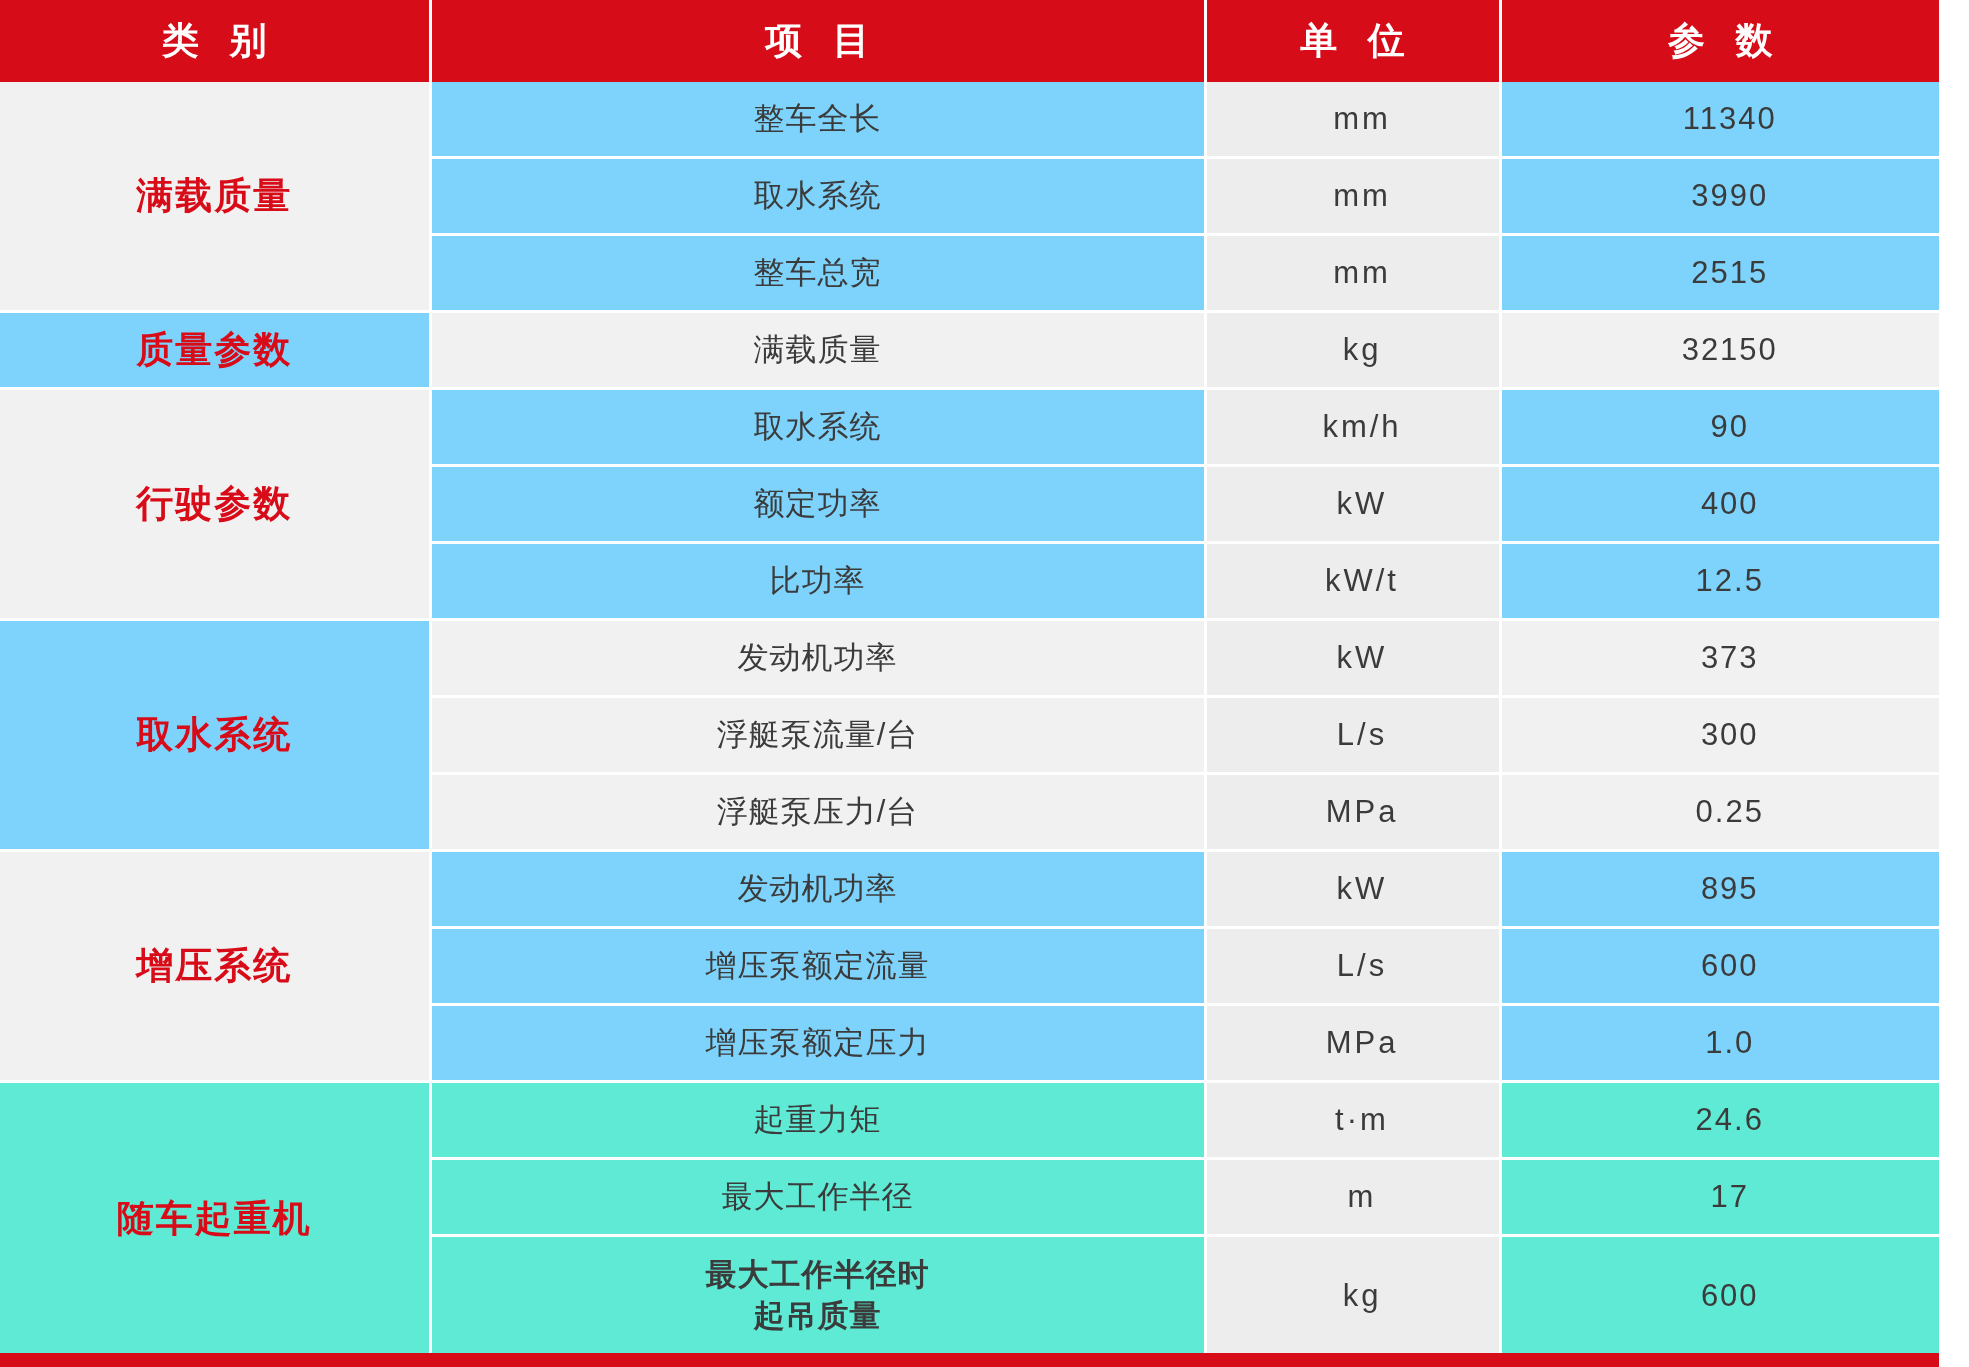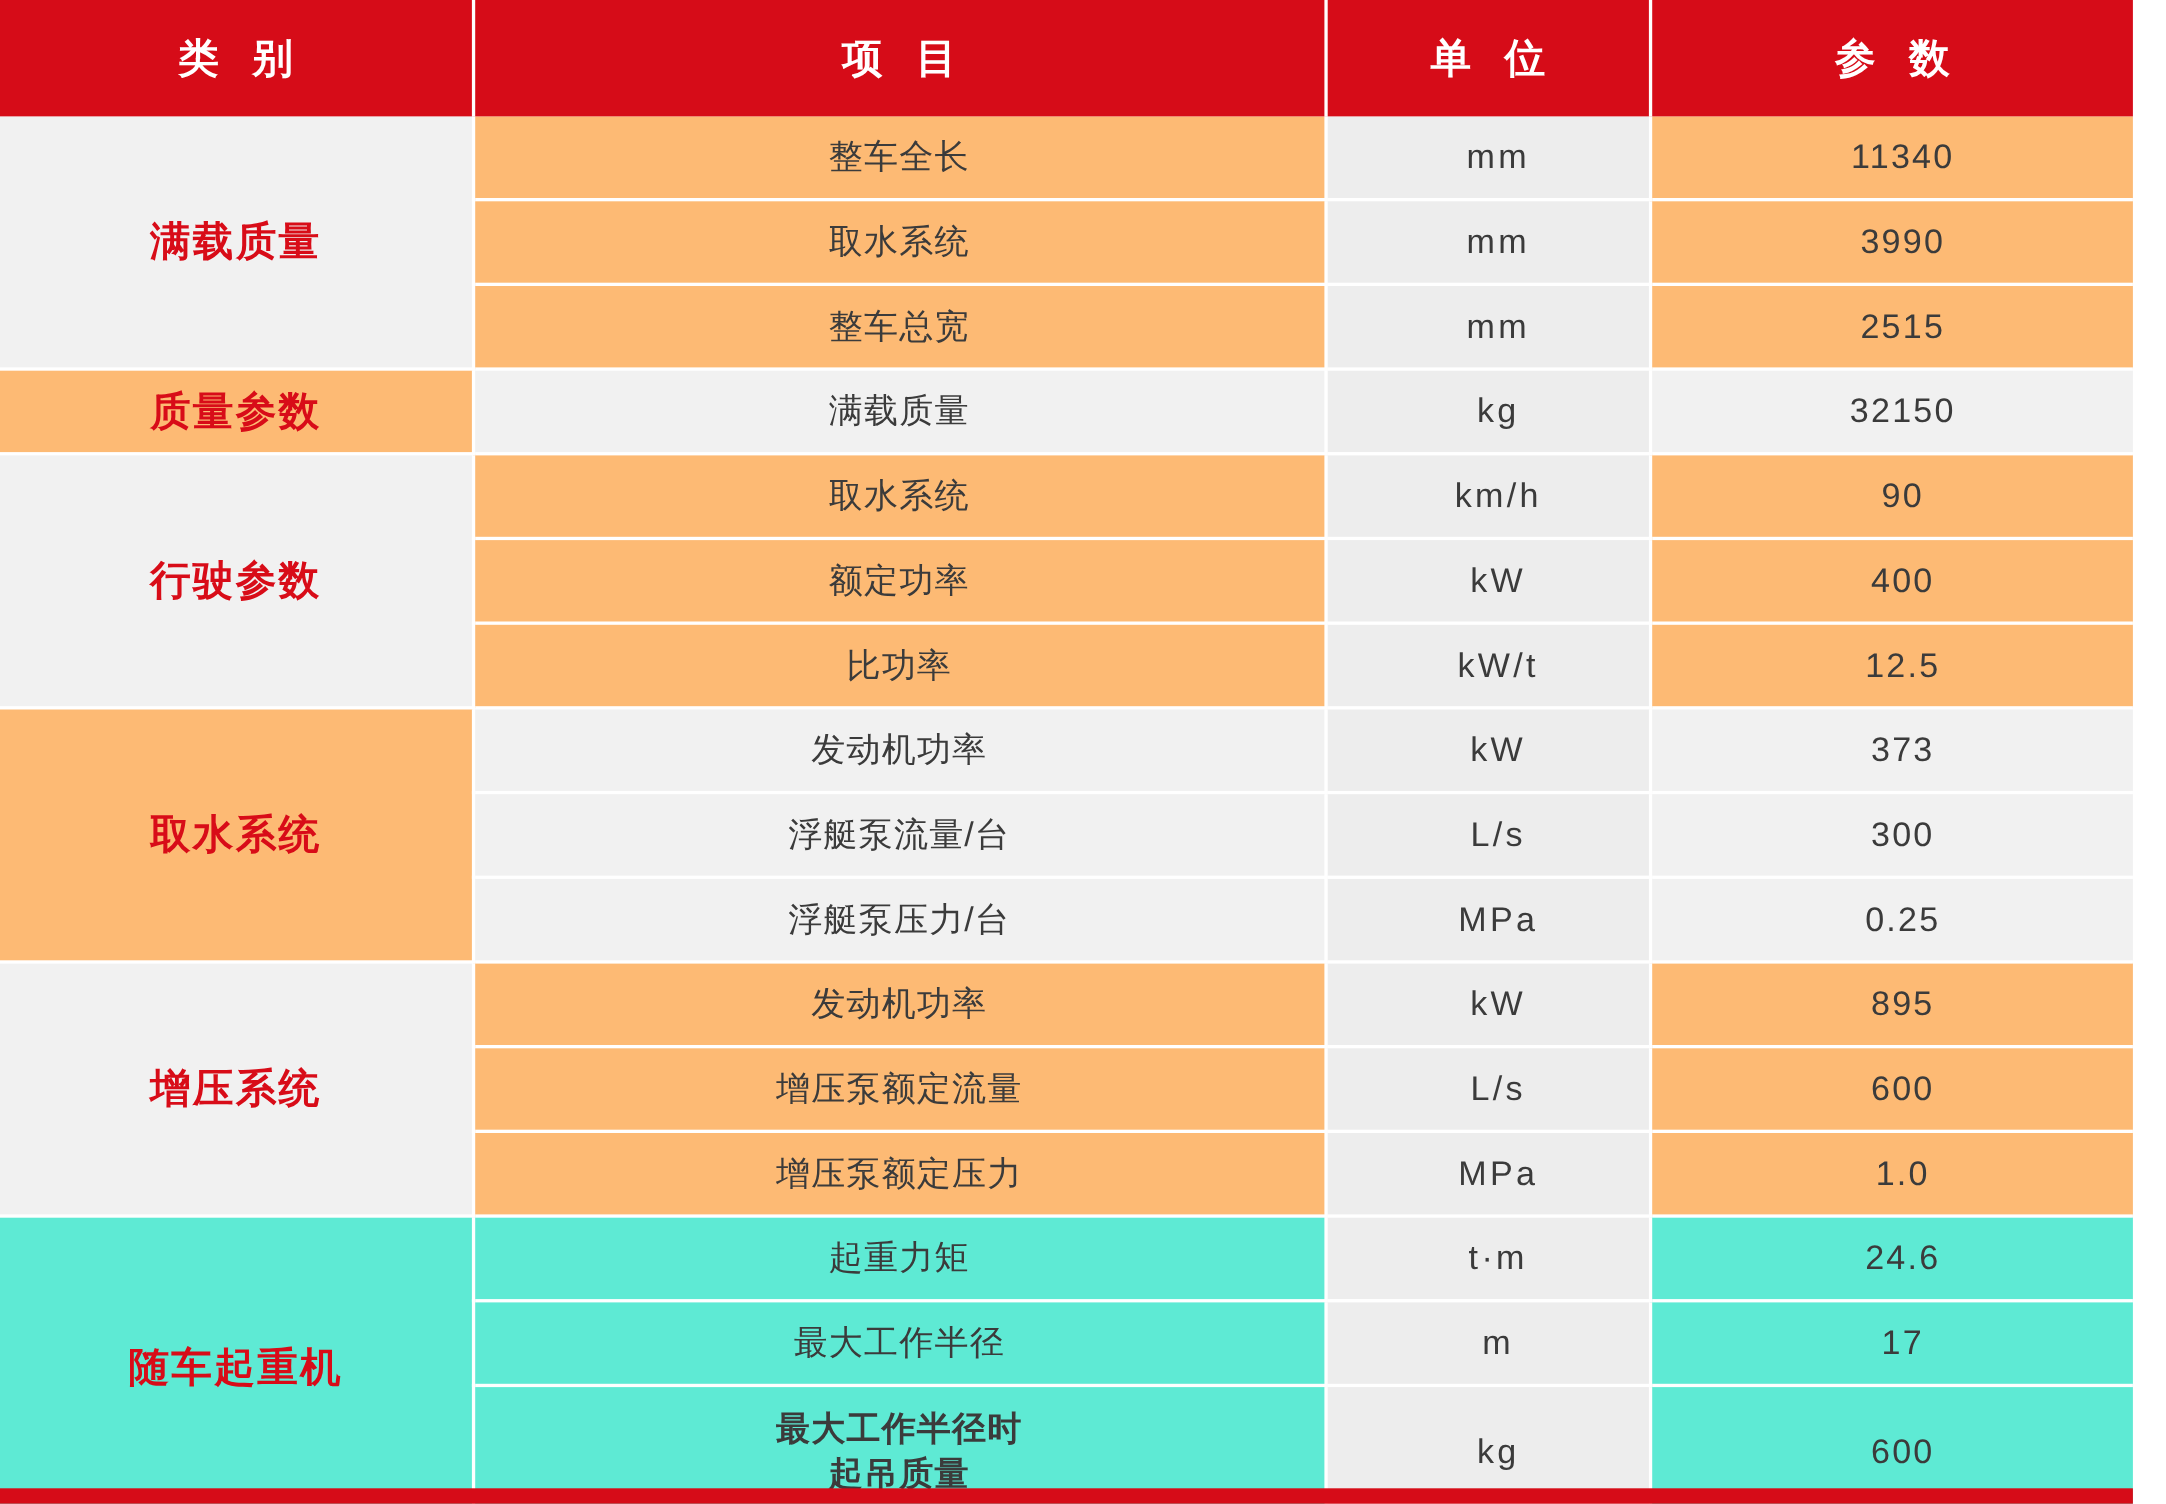--- a/index.html
+++ b/index.html
@@ -25,21 +25,21 @@
   .spec-table col.c-val  { width: 439px; }
 
   thead th {
     background: #d60c18;
     color: #ffffff;
     font-size: 37px;
     font-weight: bold;
     letter-spacing: 10px;
     text-indent: 10px;
     height: 82px;
-    padding: 12px;
+    padding: 0;
     text-align: center;
     vertical-align: middle;
     border-right: 3px solid #ffffff;
   }
   thead th:last-child { border-right: none; }
 
   tbody td {
     text-align: center;
     vertical-align: middle;
     padding: 0;
@@ -54,21 +54,21 @@
   td.cat {
     color: #d80c18;
     font-size: 37px;
     font-weight: bold;
     letter-spacing: 2px;
     border-right: 3px solid #ffffff;
   }
 
   
   .bg-lite { background: #f1f1f1; }
-  .bg-mid  { background: #fdba74; margin-left: 36px; }
+  .bg-mid  { background: #7dd3fc; margin-left: 36px; }
   .bg-white{ background: #5eead4; }
   .bg-unit-lite { background: #ededed; }
 
   .unit-cell, .val-cell {
     letter-spacing: 3px;
     font-size: 31px;
     padding-left: 19px;
   }
   .val-cell { letter-spacing: 2px; }
 

